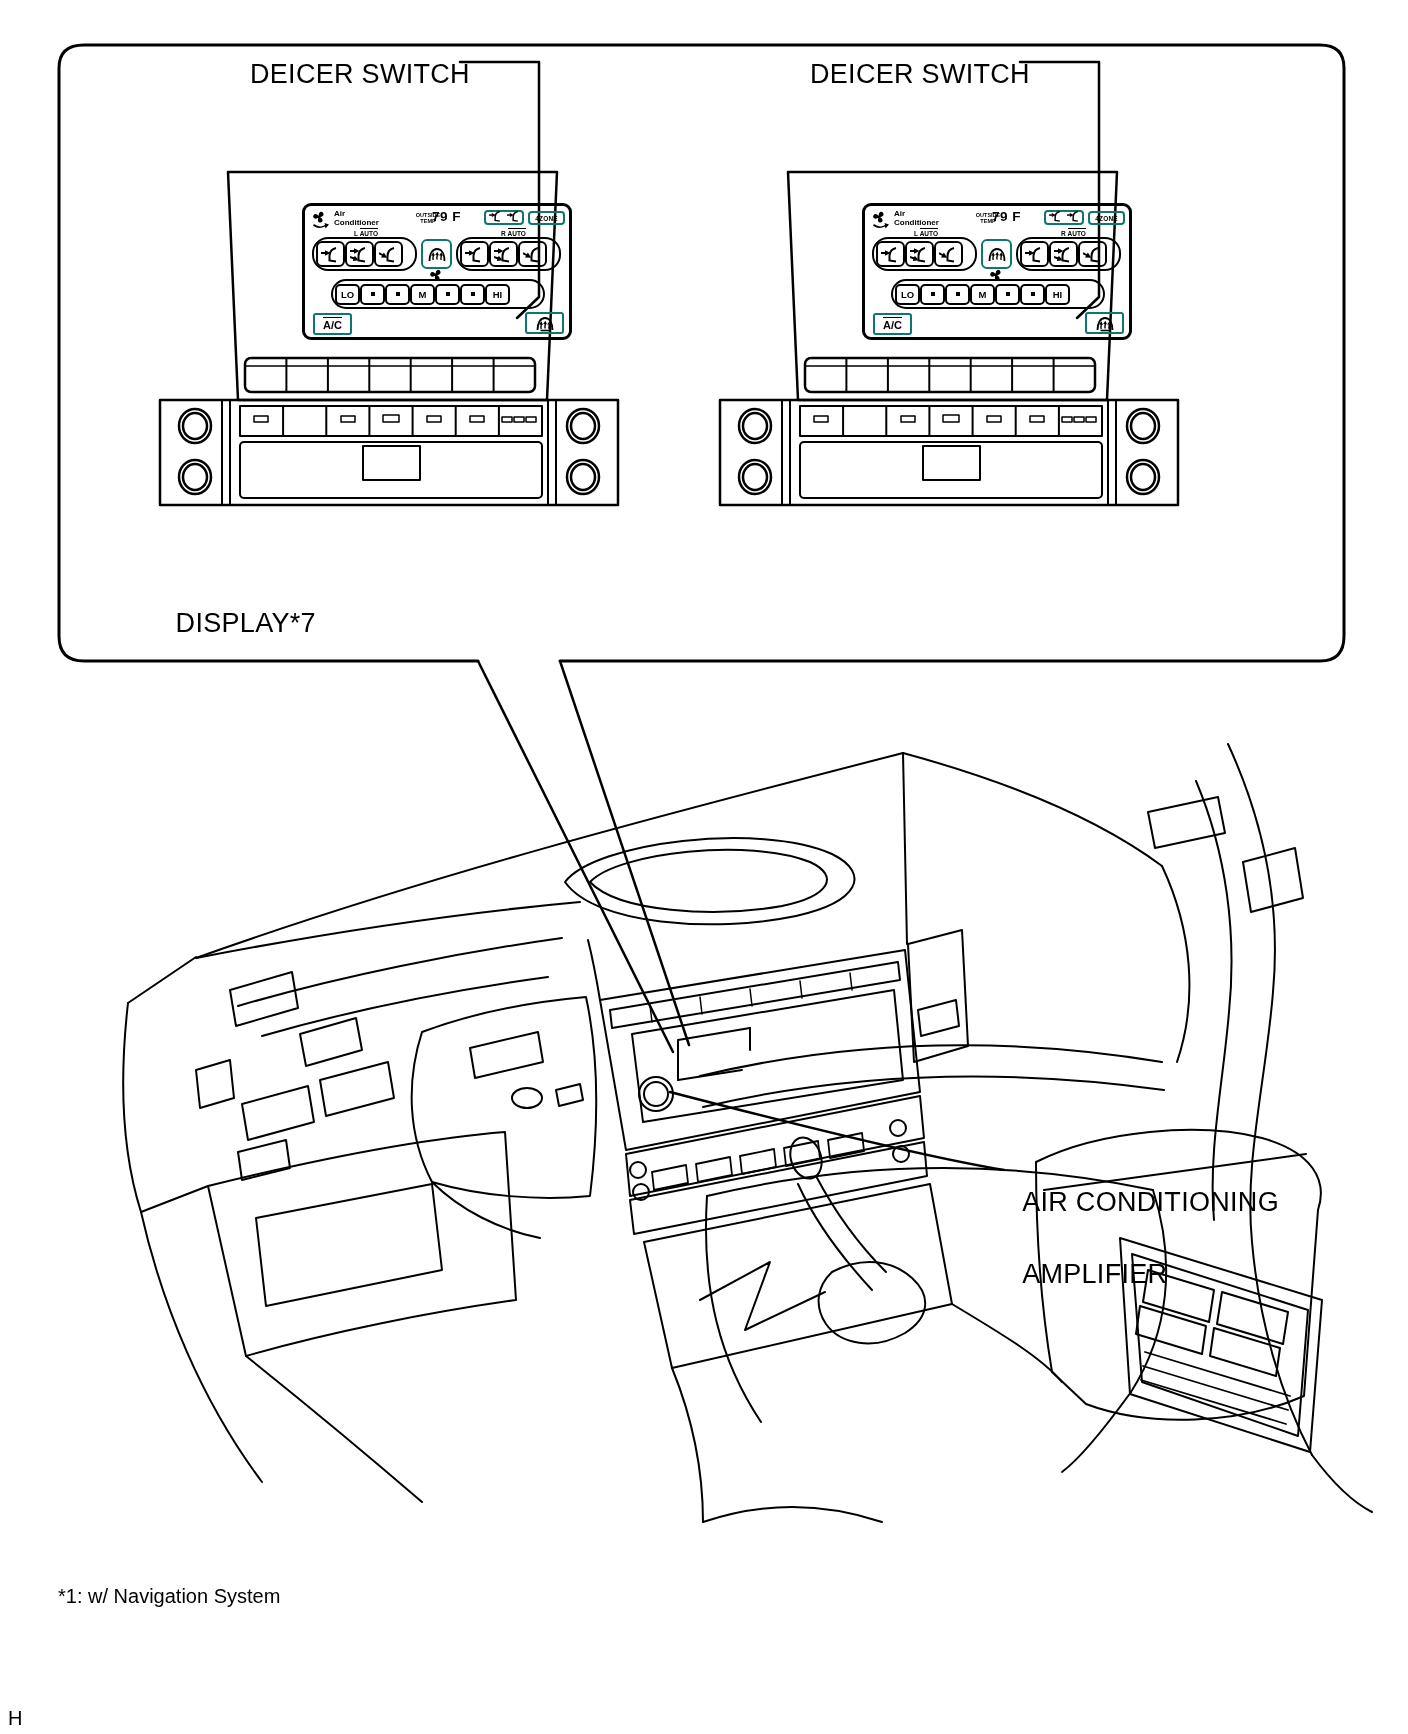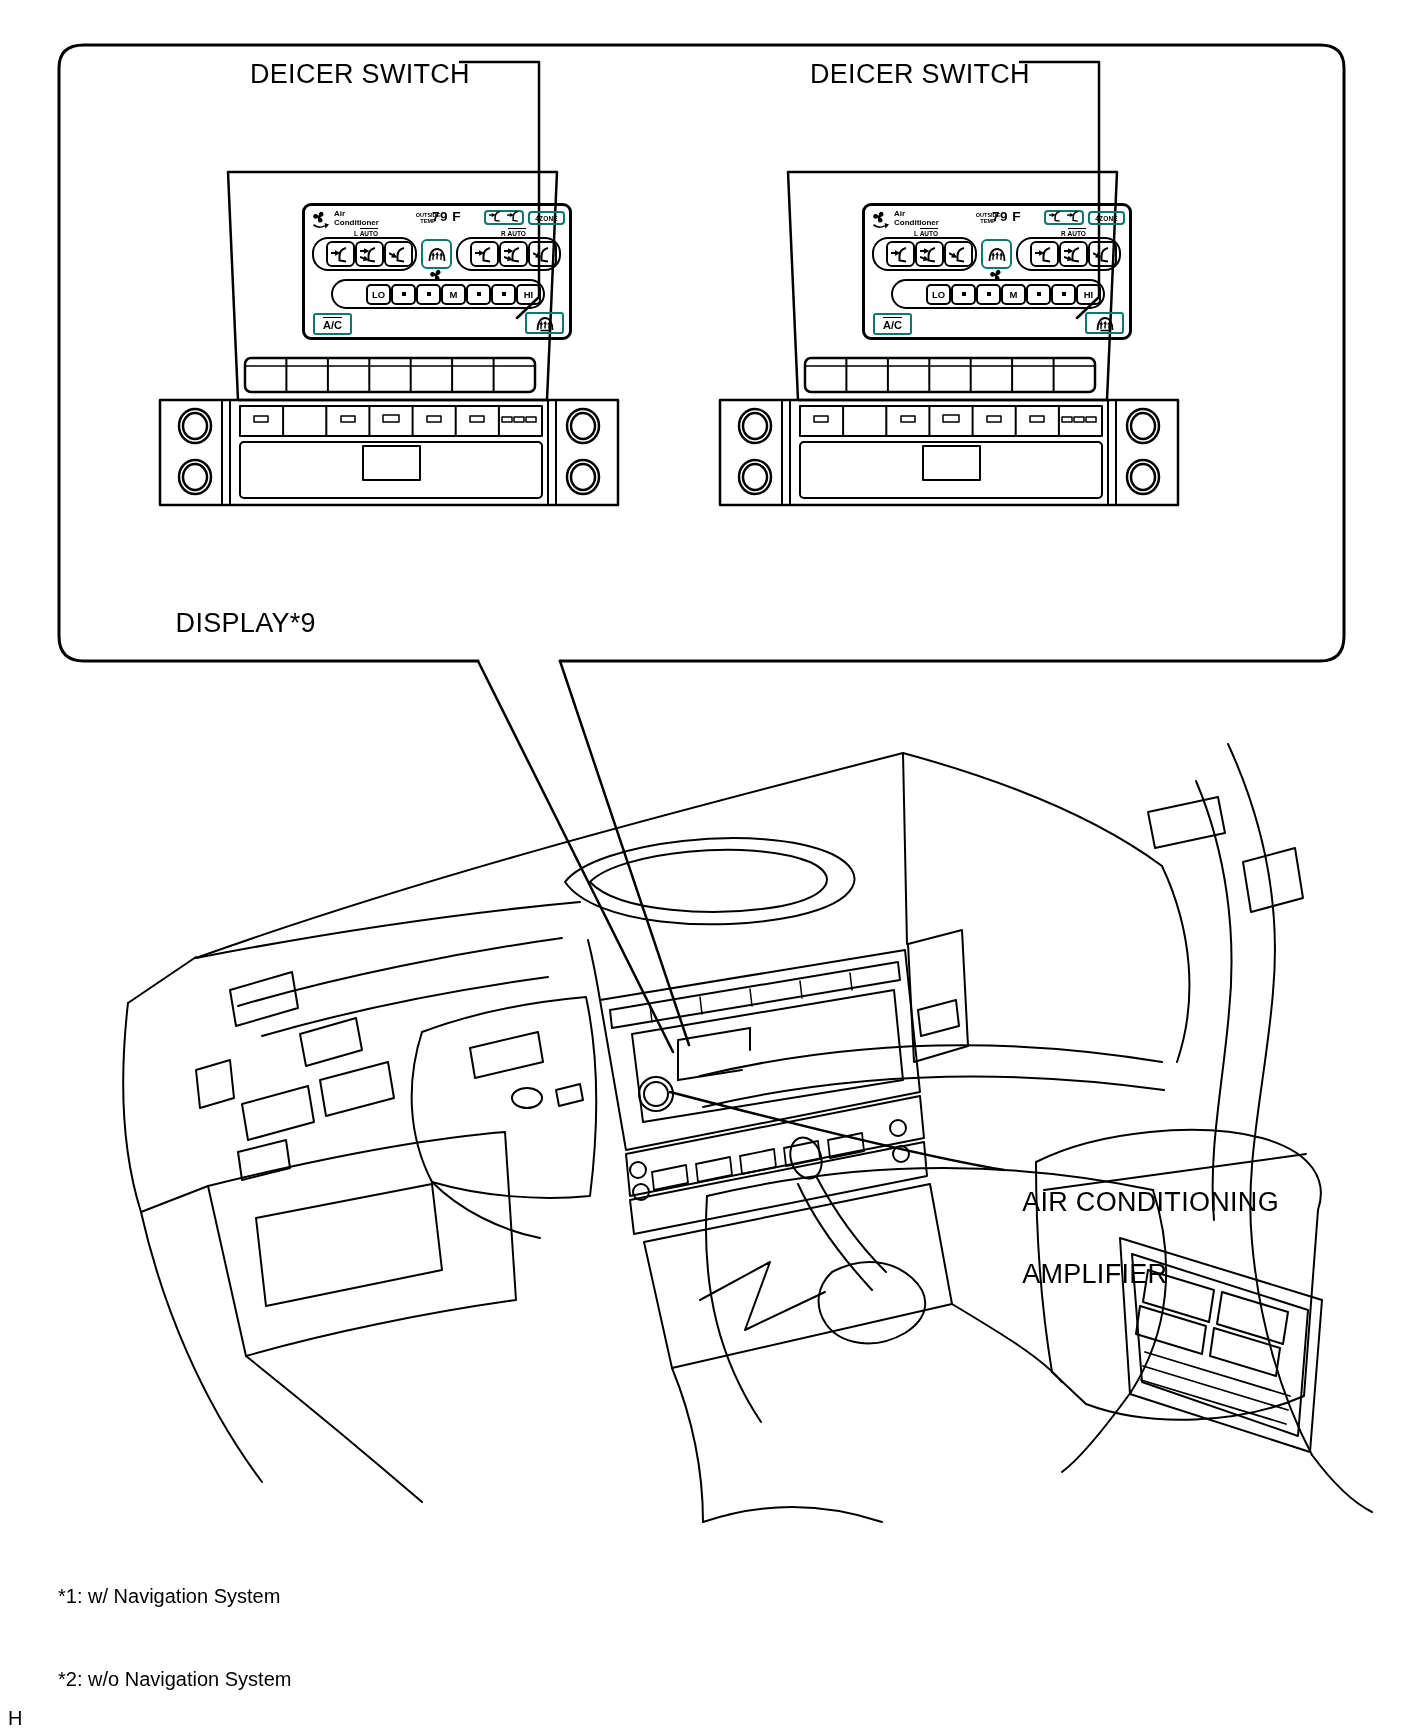--- a/index.html
+++ b/index.html
@@ -23,21 +23,21 @@
   .sc-out{left:108px;top:6px;font-size:5.5px;line-height:6px;text-align:center;width:30px;font-weight:bold;}
   .sc-temp{left:127px;top:3px;font-size:13.5px;font-weight:bold;letter-spacing:.5px;}
   .scbtn{border:2px solid #0f766e;border-radius:4px;display:flex;align-items:center;justify-content:center;}
   .sc-dual{left:179px;top:4px;width:40px;height:15px;}
   .sc-zone{left:223px;top:5px;width:37px;height:14px;font-size:6.5px;font-weight:bold;letter-spacing:.2px;}
   .sc-auto{font-size:6.5px;font-weight:bold;}
   .sc-auto .ov{display:inline-block;border-top:1px solid #000;padding-top:1px;}
   .sc-auto-l{left:49px;top:22px;}
   .sc-auto-r{left:196px;top:22px;}
   .grp{border:2.5px solid #000;border-radius:16px;display:flex;align-items:center;
-       justify-content:flex-end;padding:0 2px;}
+       justify-content:flex-start;padding:0 2px;}
   .sc-vent{top:31px;width:105px;height:34px;}
   .sc-vent-l{left:7px;}
   .sc-vent-r{left:151px;}
   .vbtn{width:29px;height:26px;border:2.5px solid #000;border-radius:6px;display:flex;
         align-items:center;justify-content:center;}
   .sc-defrost{left:116px;top:33px;width:31px;height:30px;border-radius:6px;border-width:2.5px;}
   .sc-fan-sm{left:124px;top:63px;width:14px;height:12px;}
   .sc-speed{left:26px;top:73px;width:214px;height:30px;}
   .sbtn{width:25px;height:21px;border:2.5px solid #000;border-radius:5px;display:flex;
         align-items:center;justify-content:center;font-size:9.5px;font-weight:bold;}
@@ -434,25 +434,24 @@
           <use href="#ic-deicer"></use>
         </svg>
       </div>
 </div>
 
 <div class="lbl deicer-lbl" style="left:250px;top:46px">DEICER SWITCH</div>
 <div class="lbl deicer-lbl" style="left:810px;top:46px">DEICER SWITCH</div>
 
 <div class="lbl cap" style="left:160px;top:515px">
   <br>
-  <span>DISPLAY*9</span>
+  <span>DISPLAY*7</span>
 </div>
 
 <div class="lbl cap" style="left:1008px;top:1148px;line-height:36px">
   <span>AIR CONDITIONING</span><br>
   <span>AMPLIFIER</span>
 </div>
 
 <div class="lbl fn" style="left:58px;top:1585px">*1: w/ Navigation System</div>
-<div class="lbl fn" style="left:58px;top:1668px">*2: w/o Navigation System</div>
 <div class="lbl pagemark" style="left:8px;top:1707px">H</div>
 
 </div>
 
 </body></html>

